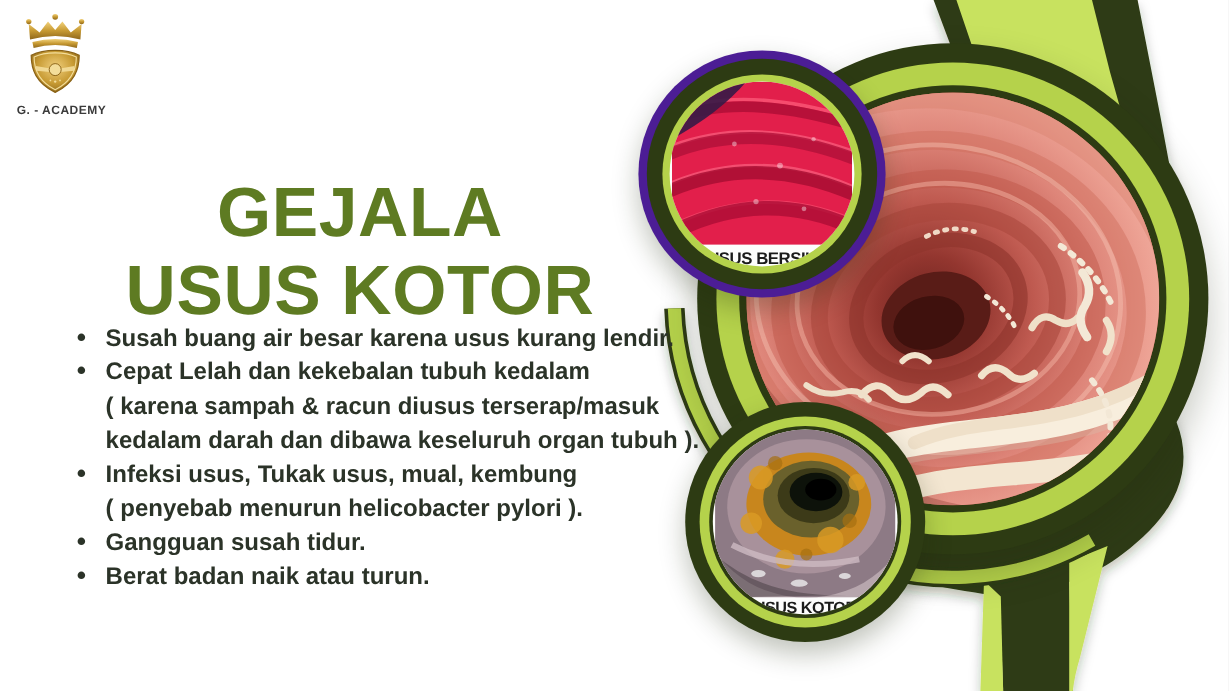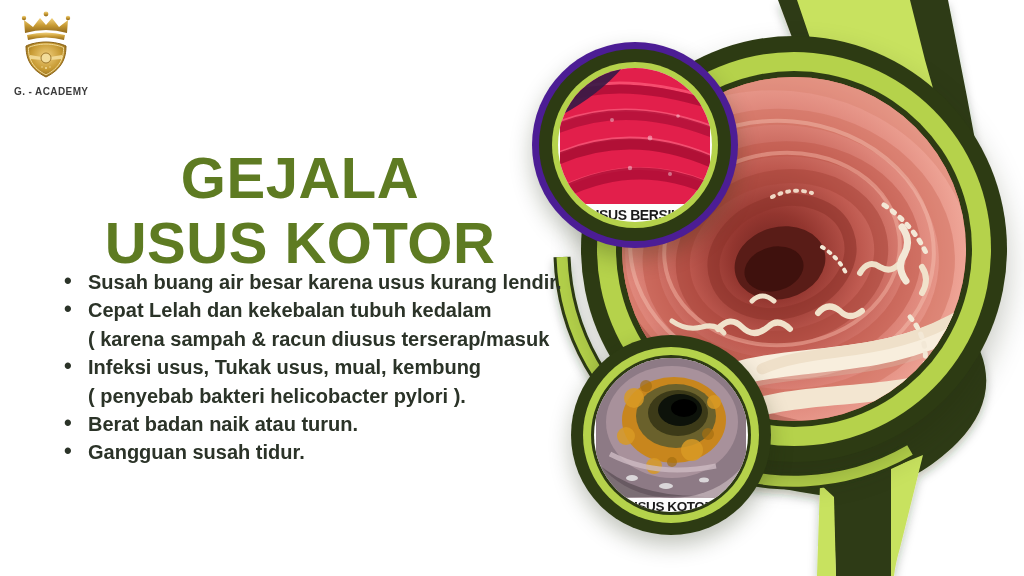--- a/index.html
+++ b/index.html
@@ -237,26 +237,27 @@
     <div>USUS KOTOR</div>
   </div>
 
   <ul class="bullets">
     <li>
       <span>Susah buang air besar karena usus kurang lendir.</span>
     </li>
     <li>
       <span>Cepat Lelah dan kekebalan tubuh kedalam</span>
       <span>( karena sampah &amp; racun diusus terserap/masuk</span>
+      <span>kedalam darah dan dibawa keseluruh organ tubuh ).</span>
     </li>
     <li>
       <span>Infeksi usus, Tukak usus, mual, kembung</span>
-      <span>( penyebab bakteri helicobacter pylori ).</span>
+      <span>( penyebab menurun helicobacter pylori ).</span>
+    </li>
+    <li>
+      <span>Gangguan susah tidur.</span>
     </li>
     <li>
       <span>Berat badan naik atau turun.</span>
     </li>
-    <li>
-      <span>Gangguan susah tidur.</span>
-    </li>
   </ul>
 
 </div>
 
 </body></html>

